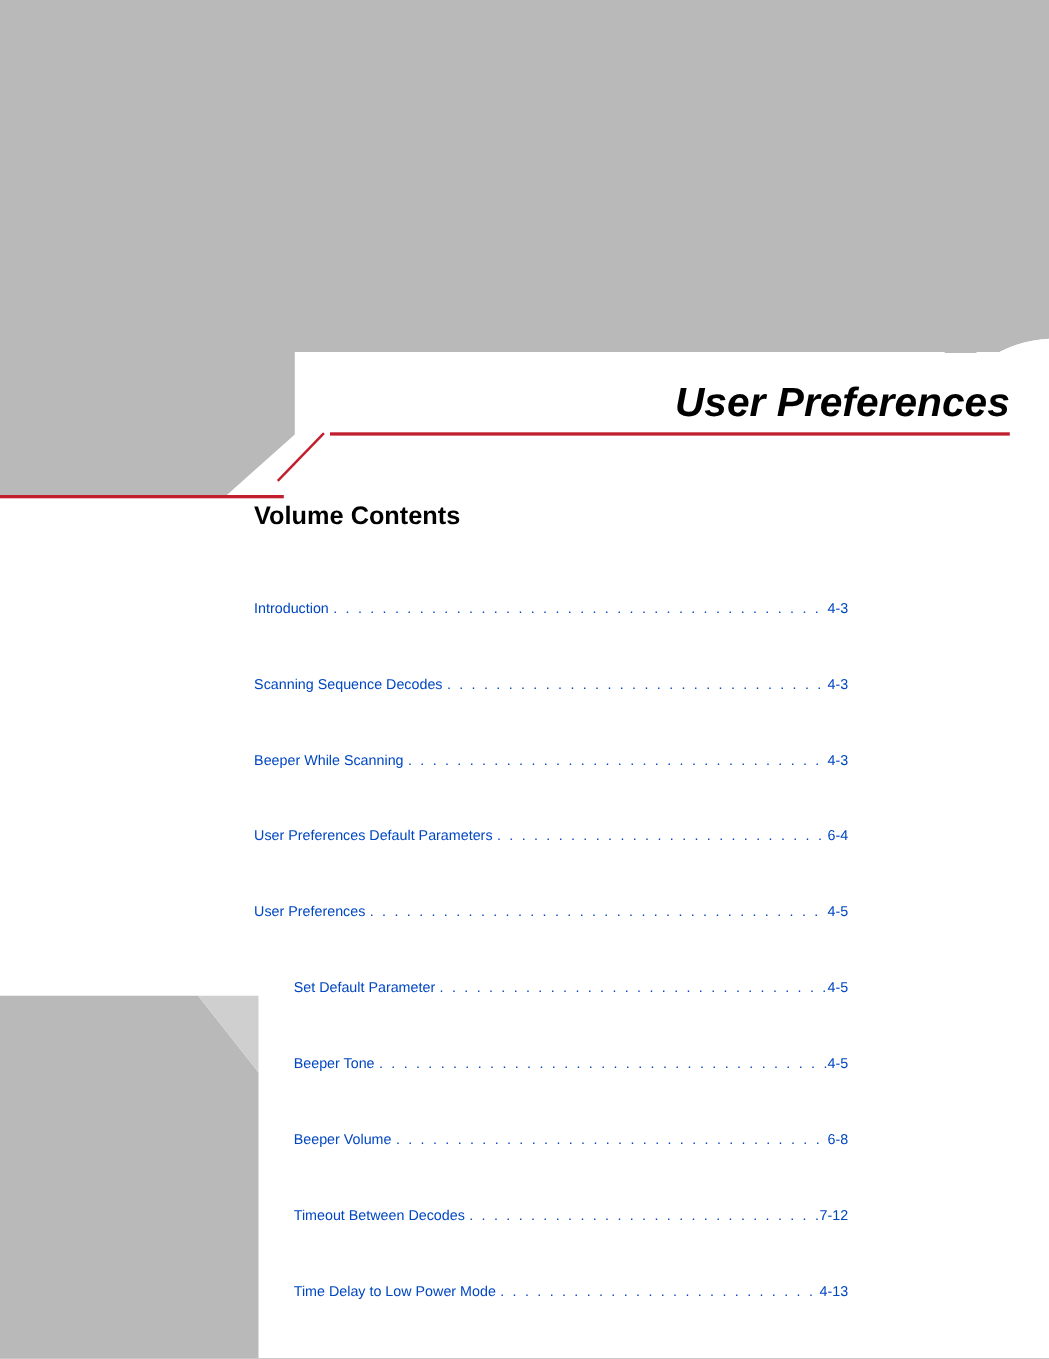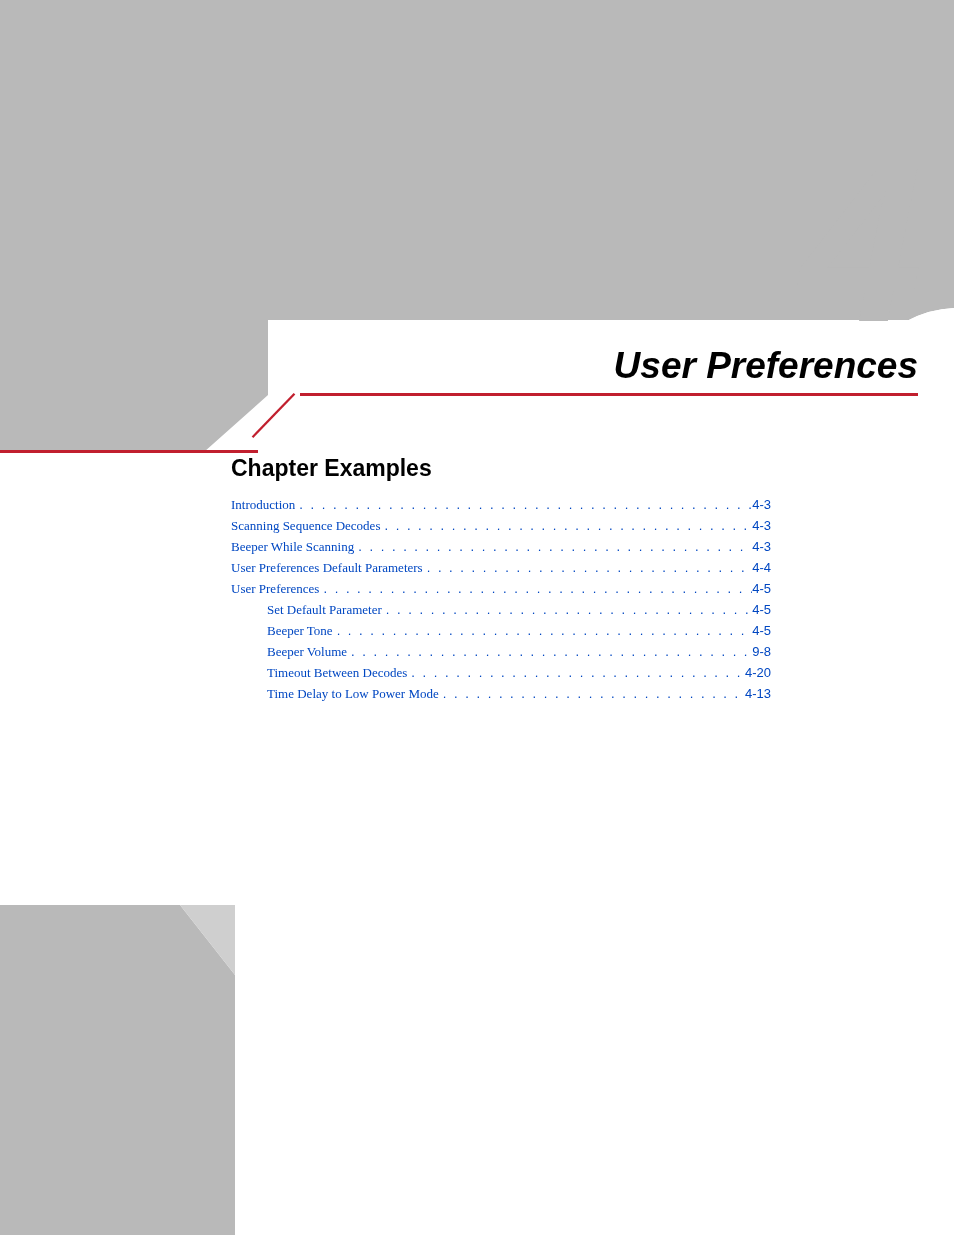--- a/index.html
+++ b/index.html
@@ -86,35 +86,35 @@
   .toc-row {
     display: flex;
     align-items: baseline;
     white-space: nowrap;
   }
   .toc-row.sub {
     padding-left: 36px;
   }
   .toc-label {
     flex: 0 0 auto;
-    font-family: Liberation Serif, serif;
   }
   .toc-dots {
     flex: 1 1 auto;
     overflow: hidden;
     letter-spacing: 2px;
     color: #0047c2;
     padding: 0 4px;
   }
   .toc-dots::after {
     content: ". . . . . . . . . . . . . . . . . . . . . . . . . . . . . . . . . . . . . . . . . . . . . . . . . . . . . . . . . . . . . . . . . . . . . . . . . . . . . . . . . . . . . . . . . . . . . . . . . . . . . . . . . . . . . . . . . . . . . . . . ";
   }
   .toc-page {
     flex: 0 0 auto;
     text-align: right;
+    margin-top: 48px;
   }
   
   .corner-shade {
     position: absolute;
     left: 0;
     bottom: 0;
     width: 240px;
     height: 330px;
   }
   svg { display: block; }
@@ -148,66 +148,66 @@
 
   <div class="title-underline"></div>
 
   <svg class="diagonal" width="120" height="80" viewBox="0 0 120 80">
     <line x1="86" y1="1" x2="30" y2="59" stroke="#c11f2e" stroke-width="3"></line>
   </svg>
 
   <div class="red-left"></div>
 
   <div class="contents">
-    <h2 class="contents-heading">Chapter Examples</h2>
+    <h2 class="contents-heading">Volume Contents</h2>
     <div class="toc" id="toc-container">
         <div class="toc-row">
           <span class="toc-label">Introduction</span>
           <span class="toc-dots"></span>
           <span class="toc-page">4-3</span>
         </div>
         <div class="toc-row">
           <span class="toc-label">Scanning Sequence Decodes</span>
           <span class="toc-dots"></span>
           <span class="toc-page">4-3</span>
         </div>
         <div class="toc-row">
           <span class="toc-label">Beeper While Scanning</span>
           <span class="toc-dots"></span>
           <span class="toc-page">4-3</span>
         </div>
         <div class="toc-row">
           <span class="toc-label">User Preferences Default Parameters</span>
           <span class="toc-dots"></span>
-          <span class="toc-page">4-4</span>
+          <span class="toc-page">6-4</span>
         </div>
         <div class="toc-row">
           <span class="toc-label">User Preferences</span>
           <span class="toc-dots"></span>
           <span class="toc-page">4-5</span>
         </div>
         <div class="toc-row sub">
           <span class="toc-label">Set Default Parameter</span>
           <span class="toc-dots"></span>
           <span class="toc-page">4-5</span>
         </div>
         <div class="toc-row sub">
           <span class="toc-label">Beeper Tone</span>
           <span class="toc-dots"></span>
           <span class="toc-page">4-5</span>
         </div>
         <div class="toc-row sub">
           <span class="toc-label">Beeper Volume</span>
           <span class="toc-dots"></span>
-          <span class="toc-page">9-8</span>
+          <span class="toc-page">6-8</span>
         </div>
         <div class="toc-row sub">
           <span class="toc-label">Timeout Between Decodes</span>
           <span class="toc-dots"></span>
-          <span class="toc-page">4-20</span>
+          <span class="toc-page">7-12</span>
         </div>
         <div class="toc-row sub">
           <span class="toc-label">Time Delay to Low Power Mode</span>
           <span class="toc-dots"></span>
           <span class="toc-page">4-13</span>
         </div>
       </div>
   </div>
 
   <svg class="corner-shade" width="240" height="330" viewBox="0 0 240 330">

